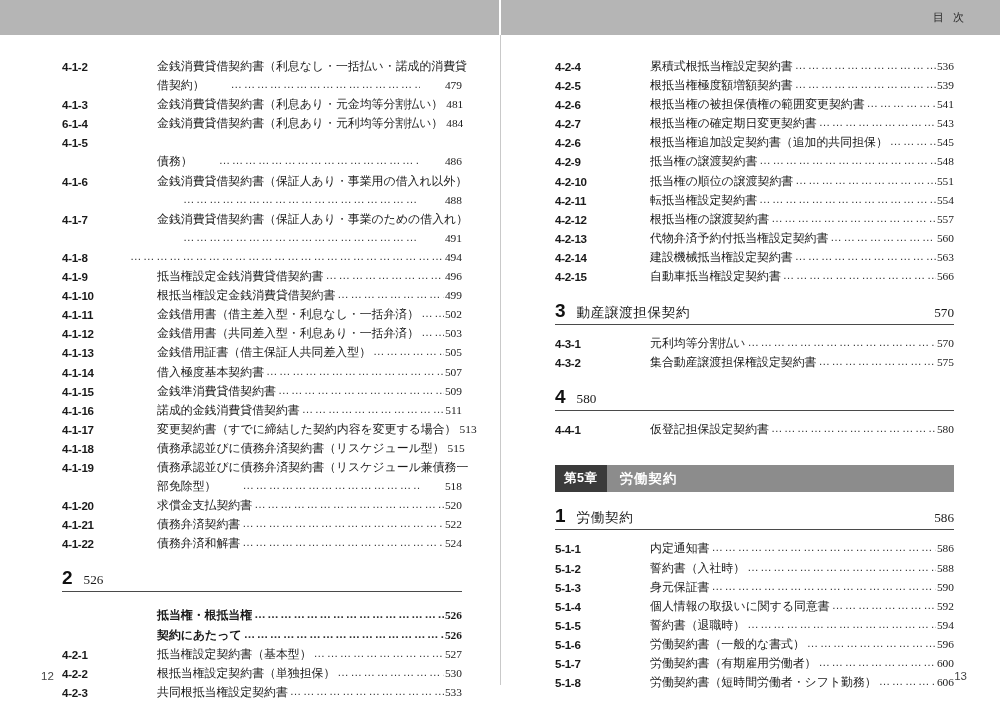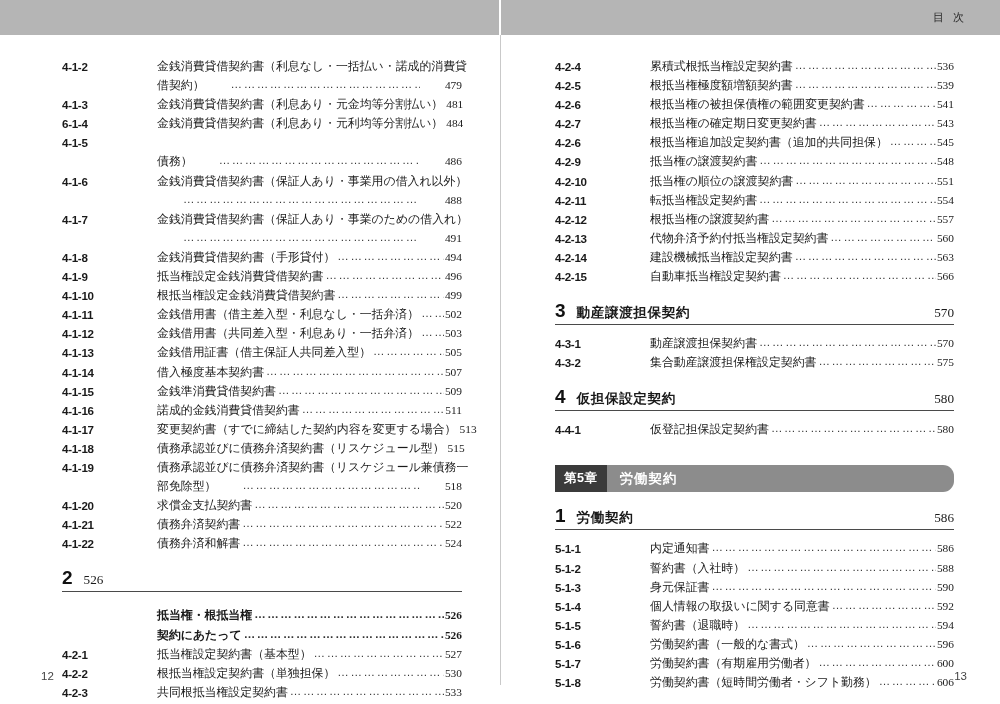--- a/index.html
+++ b/index.html
@@ -100,36 +100,35 @@
     display:flex;align-items:flex-end;
     padding-bottom:4px;
     border-bottom:1.6px solid #4a4a4a;
   }
   .sec .snum{
     font-size:19px;font-weight:bold;line-height:1;
     margin-right:11px;color:#111;
     font-family:"Liberation Sans",sans-serif;
   }
   .sec .stitle{
-    font-size:13.6px;font-weight:bold;letter-spacing:0.6px;
+    font-size:13.6px;font-weight:normal;letter-spacing:0.6px;
     flex:1 1 auto;line-height:1.15;
   }
   .sec .spage{
     font-size:13.2px;font-weight:normal;
     font-family:"Liberation Serif",serif;
     line-height:1.15;
   }
 
   
   .chapter{
     display:flex;align-items:stretch;
     margin-top:26px;margin-bottom:14px;
     height:27px;
     background:#8c8c8c;
-    border-radius:11px;
   }
   .chapter .cbox{
     background:#3b3b3b;color:#fff;
     font-size:12.6px;font-weight:bold;
     display:flex;align-items:center;justify-content:center;
     padding:0 9px;letter-spacing:0.5px;
   }
   .chapter .ctitle{
     color:#ffffff;font-size:13.4px;font-weight:bold;
     display:flex;align-items:center;
@@ -203,21 +202,20 @@
         </div>
         <div class="contline">
           <span class="label"></span>
           <span class="dots">………………………………………………………………………………………………………………………………………………………………</span>
           <span class="pg">491</span>
         </div>
       </div>
       <div class="entry">
         <span class="num">4-1-8</span>
         <div class="body">
-          <span class="label">金銭消費貸借契約書（手形貸付）</span>
           <span class="dots">………………………………………………………………………………………………………………………………………………………………</span>
           <span class="pg">494</span>
         </div>
       </div>
       <div class="entry">
         <span class="num">4-1-9</span>
         <div class="body">
           <span class="label">抵当権設定金銭消費貸借契約書</span>
           <span class="dots">………………………………………………………………………………………………………………………………………………………………</span>
           <span class="pg">496</span>
@@ -486,39 +484,38 @@
     <div class="row">
       <span class="snum">3</span>
       <span class="stitle">動産譲渡担保契約</span>
       <span class="spage">570</span>
     </div>
   </div>
   <div id="right-s3-entries">
       <div class="entry">
         <span class="num">4-3-1</span>
         <div class="body">
-          <span class="label">動産譲渡担保契約書</span>
+          <span class="label">元利均等分割払い</span>
           <span class="dots">………………………………………………………………………………………………………………………………………………………………</span>
           <span class="pg">570</span>
         </div>
       </div>
       <div class="entry">
         <span class="num">4-3-2</span>
         <div class="body">
           <span class="label">集合動産譲渡担保権設定契約書</span>
           <span class="dots">………………………………………………………………………………………………………………………………………………………………</span>
           <span class="pg">575</span>
         </div>
       </div>
     </div>
 
   <div class="sec">
     <div class="row">
       <span class="snum">4</span>
-      <span class="stitle">仮担保設定契約</span>
       <span class="spage">580</span>
     </div>
   </div>
   <div id="right-s4-entries">
       <div class="entry">
         <span class="num">4-4-1</span>
         <div class="body">
           <span class="label">仮登記担保設定契約書</span>
           <span class="dots">………………………………………………………………………………………………………………………………………………………………</span>
           <span class="pg">580</span>

